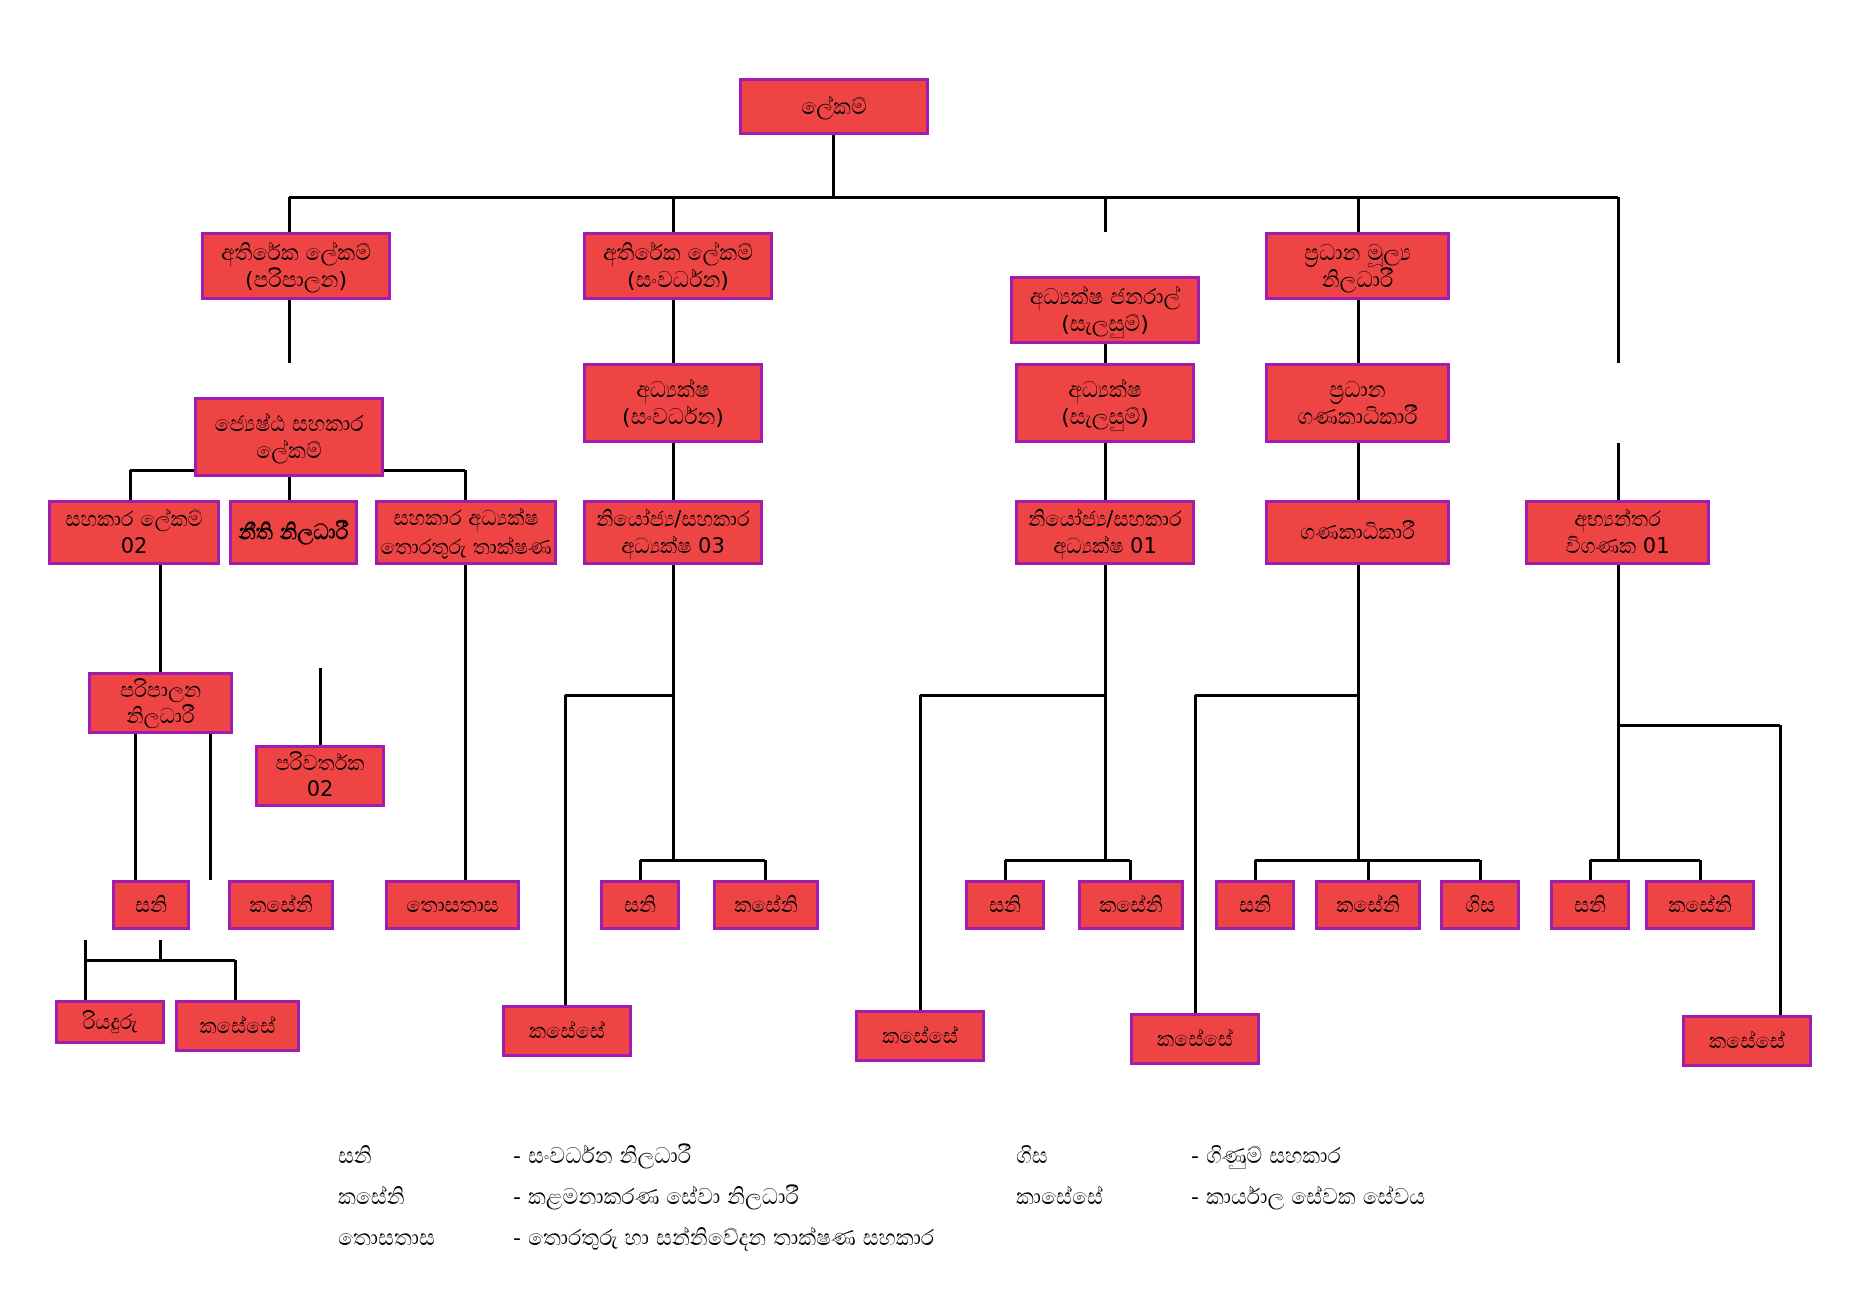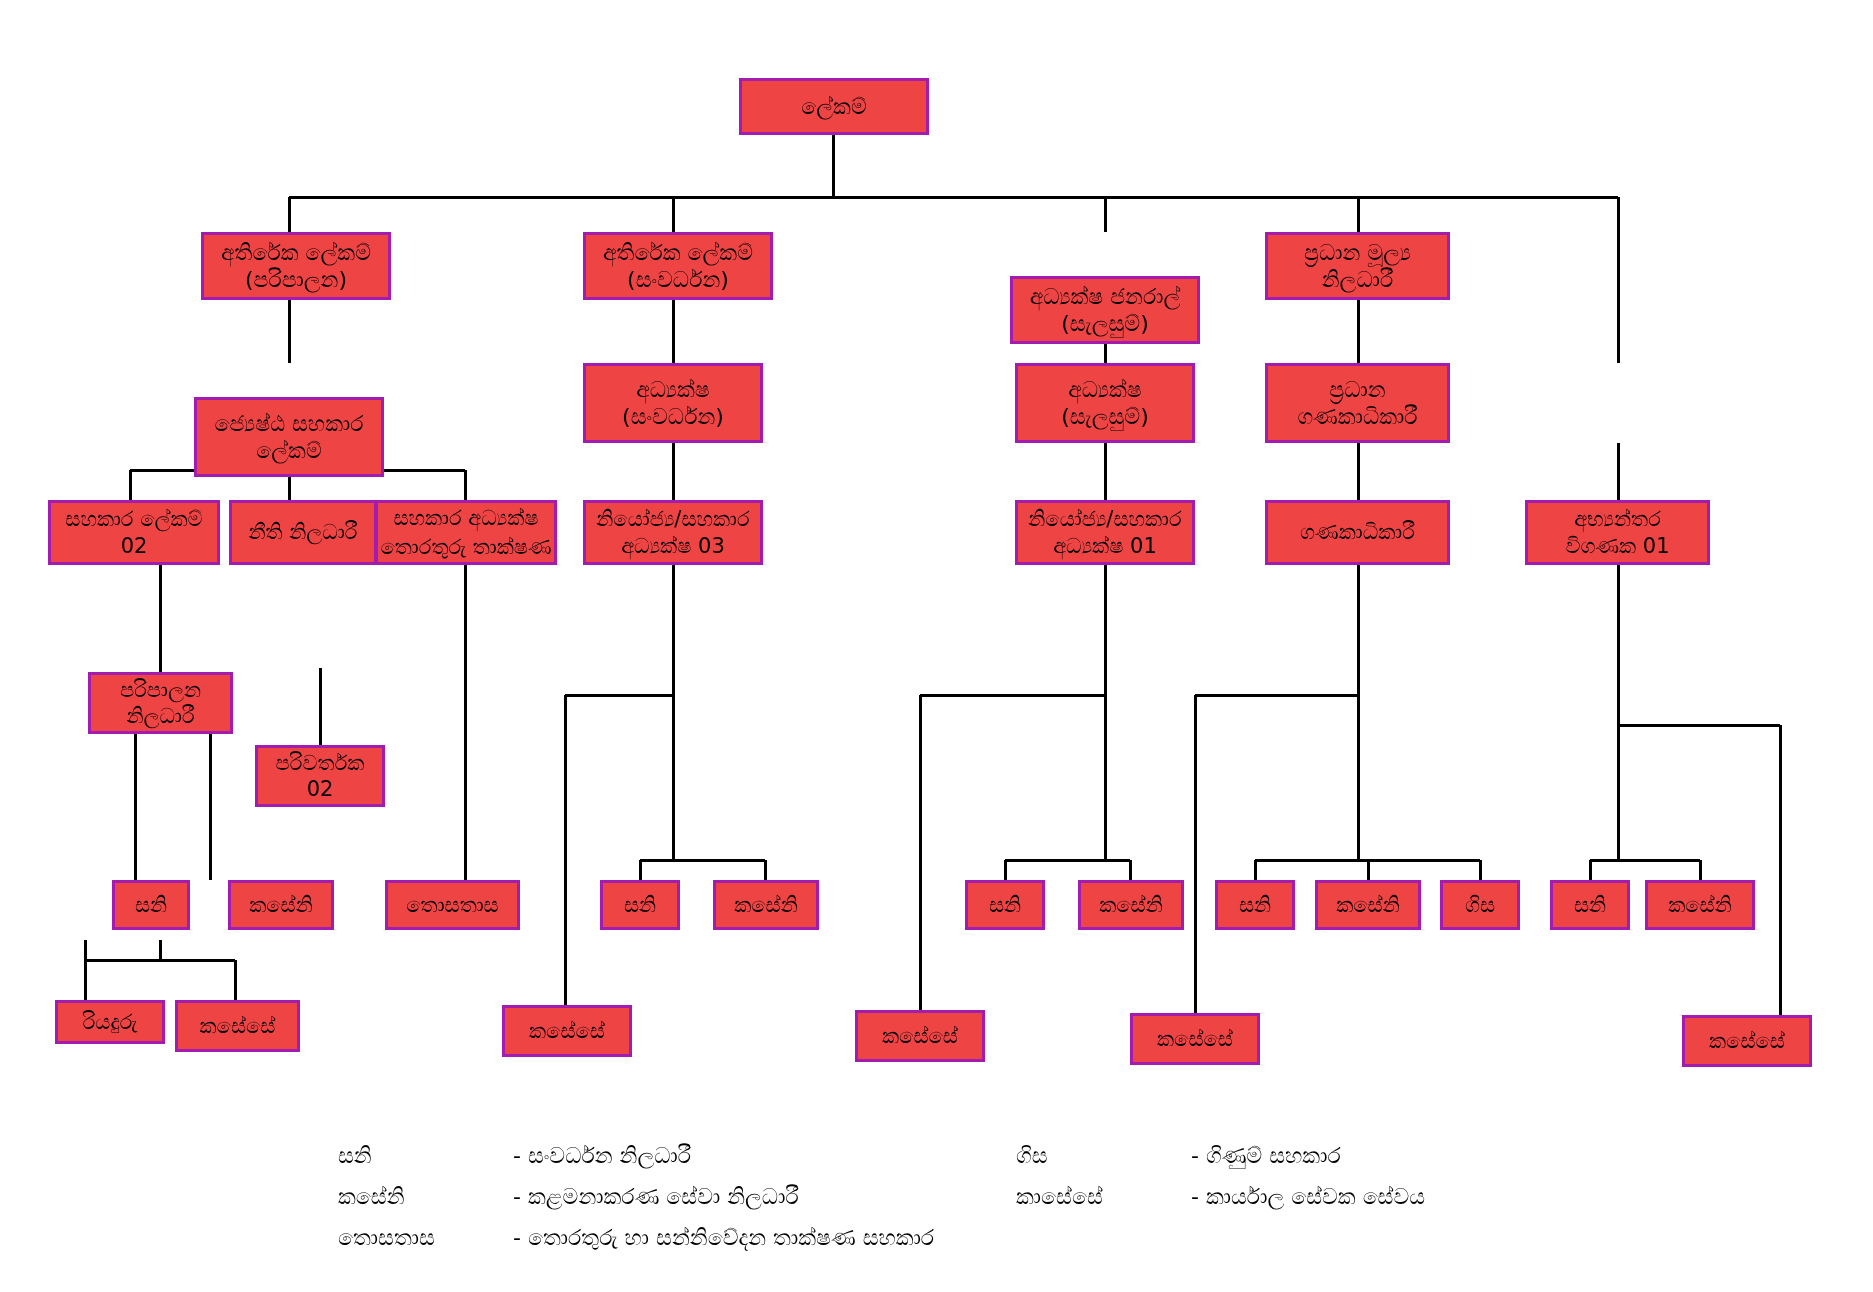--- a/index.html
+++ b/index.html
@@ -186,21 +186,21 @@
   </div>
   <div class="node" style="left:1265px; top:363px; width:185px; height:80px;">
     <span class="ln">ප්‍රධාන</span>
     <span class="ln">ගණකාධිකාරී</span>
   </div>
 
   <div class="node small" style="left:48px; top:500px; width:172px; height:65px;">
     <span class="ln">සහකාර ලේකම්</span>
     <span class="ln">02</span>
   </div>
-  <div class="node small" style="left:229px; top:500px; width:148px; height:65px;">
+  <div class="node small" style="left:229px; top:500px; width:129px; height:65px;font-weight:bold;">
     <span class="ln">නීති නිලධාරී</span>
   </div>
   <div class="node small" style="left:375px; top:500px; width:182px; height:65px;justify-content:space-between;">
     <span class="ln">සහකාර අධ්‍යක්ෂ</span>
     <span class="ln">තොරතුරු තාක්ෂණ</span>
   </div>
   <div class="node small" style="left:583px; top:500px; width:180px; height:65px;">
     <span class="ln">නියෝජ්‍ය/සහකාර</span>
     <span class="ln">අධ්‍යක්ෂ 03</span>
   </div>

